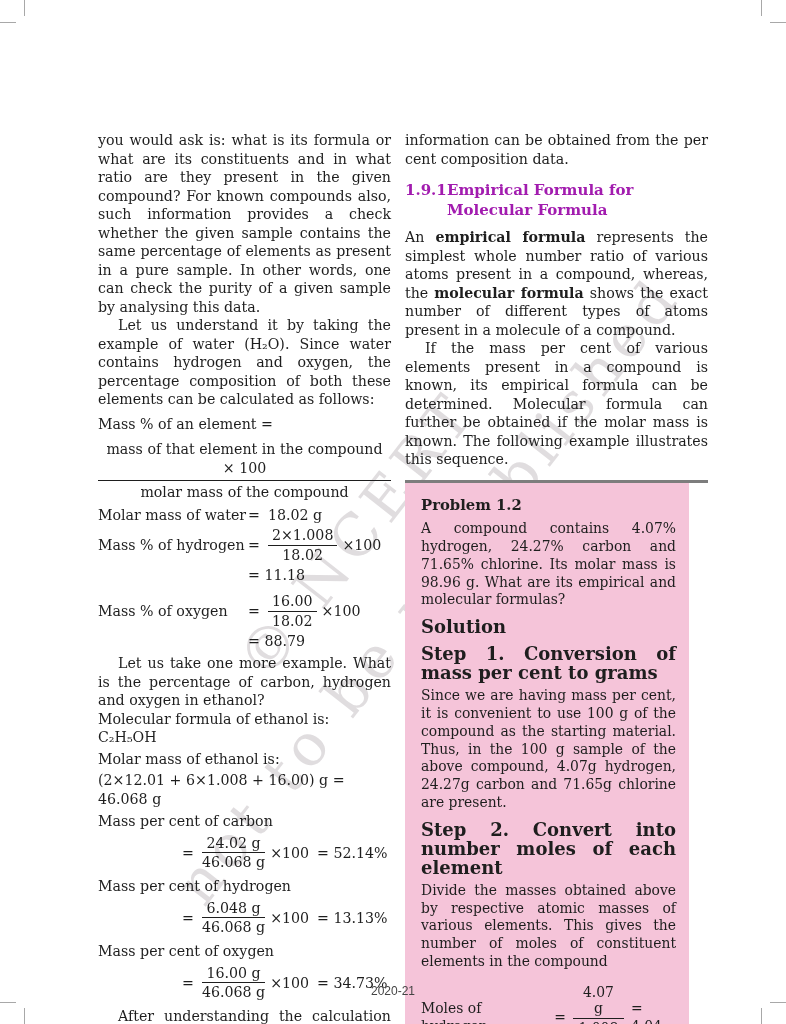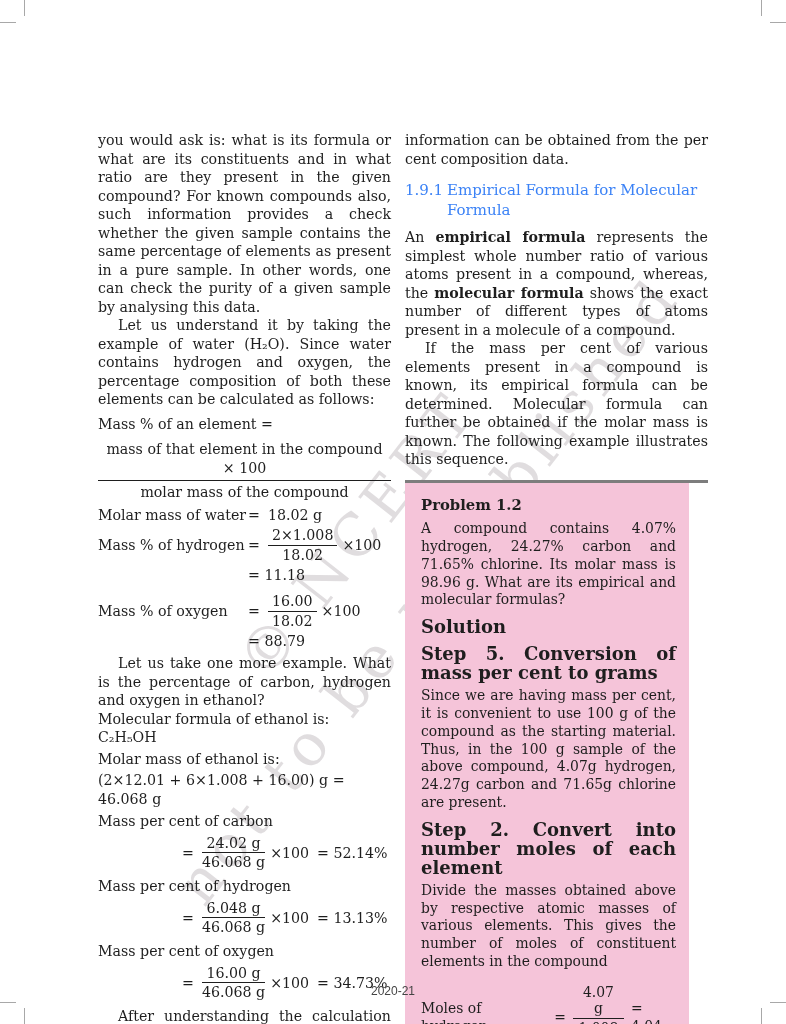--- a/index.html
+++ b/index.html
@@ -50,21 +50,21 @@
   .eqsign{margin-right:8px;}
   .mult{margin-left:5px;}
   .eqresult{margin-left:150px;margin-top:2px;}
   .eqresult .resval{margin-left:0px;}
   .massline{margin-top:6px;}
   .centered-eq{margin-left:84px;margin-top:4px;display:flex;align-items:center;}
   .centered-eq .res{margin-left:8px;}
 
   
   .sec-head{
-    display:flex;color:#3b82f6;font-weight:normal;font-size:15px;
+    display:flex;color:#a21caf;font-weight:bold;font-size:15px;
     line-height:20px;margin:12px 0 8px;
   }
   .sec-head .sec-num{flex:0 0 42px;}
   .sec-head .sec-title{flex:1;}
 
   
   .prob-rule{height:3px;background:#7d7d7d;margin-top:11px;}
   .prob-box{
     background:#f5c4d9;margin-right:19px;padding:13px 13px 18px 16px;
     font-size:13.9px;line-height:17.8px;
@@ -195,21 +195,21 @@
       <span>An </span><b>empirical formula</b><span> represents the simplest whole number ratio of various atoms present in a compound, whereas, the </span><b>molecular formula</b><span> shows the exact number of different types of atoms present in a molecule of a compound.</span>
     </p>
 
     <p class="just indent">If the mass per cent of various elements present in a compound  is known, its empirical formula can be determined. Molecular formula can  further be obtained if the molar mass is known. The following example illustrates this sequence.</p>
 
     <div class="prob-rule"></div>
     <div class="prob-box">
       <div class="prob-title">Problem 1.2</div>
       <p class="just">A compound contains 4.07% hydrogen, 24.27% carbon and 71.65% chlorine. Its molar mass is 98.96 g. What are its empirical and molecular formulas?</p>
       <div class="prob-sub">Solution</div>
-      <div class="prob-sub just">Step 5. Conversion of mass per cent to grams</div>
+      <div class="prob-sub just">Step 1. Conversion of mass per cent to grams</div>
       <p class="just prob-body">Since we are having mass per cent, it is convenient to use 100 g of the compound as the starting material. Thus, in the 100 g sample of the above compound, 4.07g hydrogen, 24.27g carbon and 71.65g chlorine are present.</p>
       <div class="prob-sub just">Step 2. Convert into number moles of each element</div>
       <p class="just prob-body">Divide the masses obtained above by respective atomic masses of various elements. This gives the number of moles of constituent elements in the compound</p>
 
       <div class="molerow">
         <span>Moles of hydrogen</span>
         <span>=</span>
         <span class="frac">
           <span class="num">4.07 g</span>
           <span class="den">1.008 g</span>

